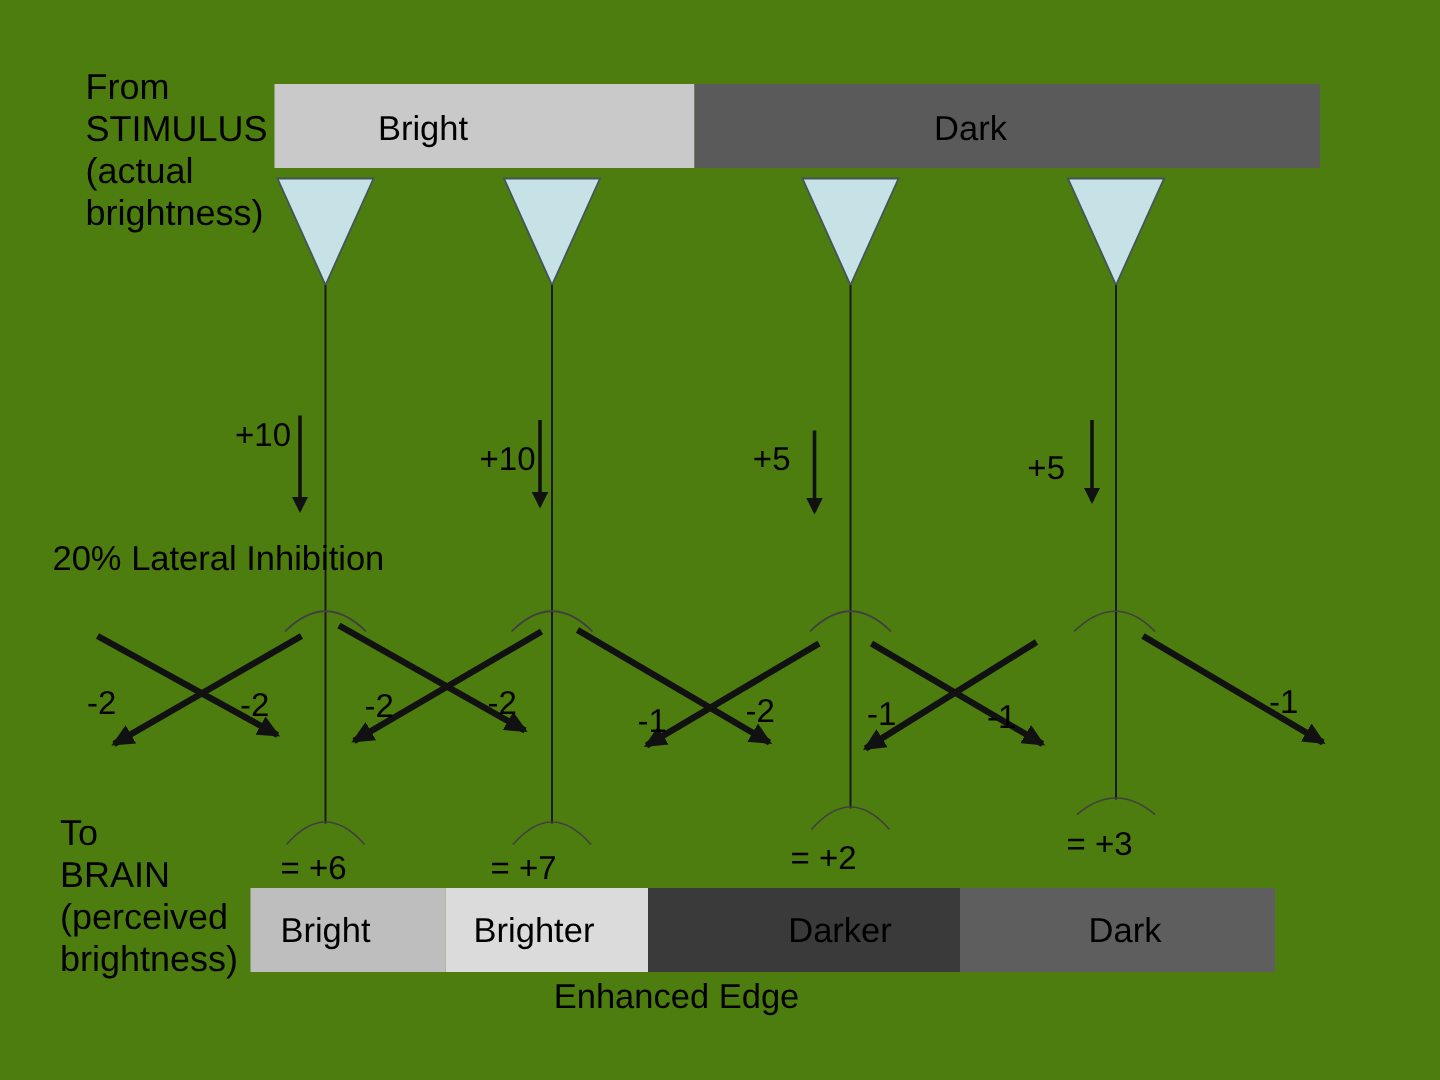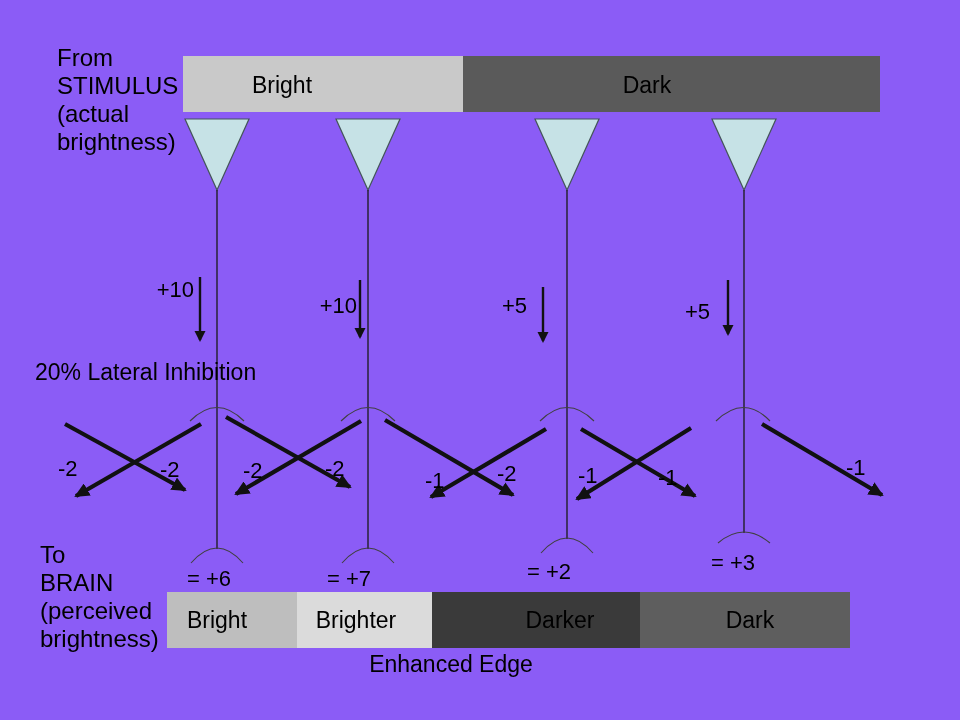--- a/index.html
+++ b/index.html
@@ -1,16 +1,16 @@
 <!DOCTYPE html>
 <html><head>
 <meta charset="utf-8">
 <style>
   html,body{margin:0;padding:0;background:#ffffff;}
-  .canvas{position:relative;width:960px;height:720px;background:#8b5cf6;overflow:hidden;
+  .canvas{position:relative;width:960px;height:720px;background:#4d7c0f;overflow:hidden;
           font-family:"Liberation Sans","DejaVu Sans",sans-serif;}
   svg{position:absolute;left:0;top:0;}
   svg text{fill:#000000;font-family:"Liberation Sans","DejaVu Sans",sans-serif;}
   .t22{font-size:22px;}
   .t23{font-size:23px;}
   .t24{font-size:24px;}
 </style>
 </head>
 <body>
 

